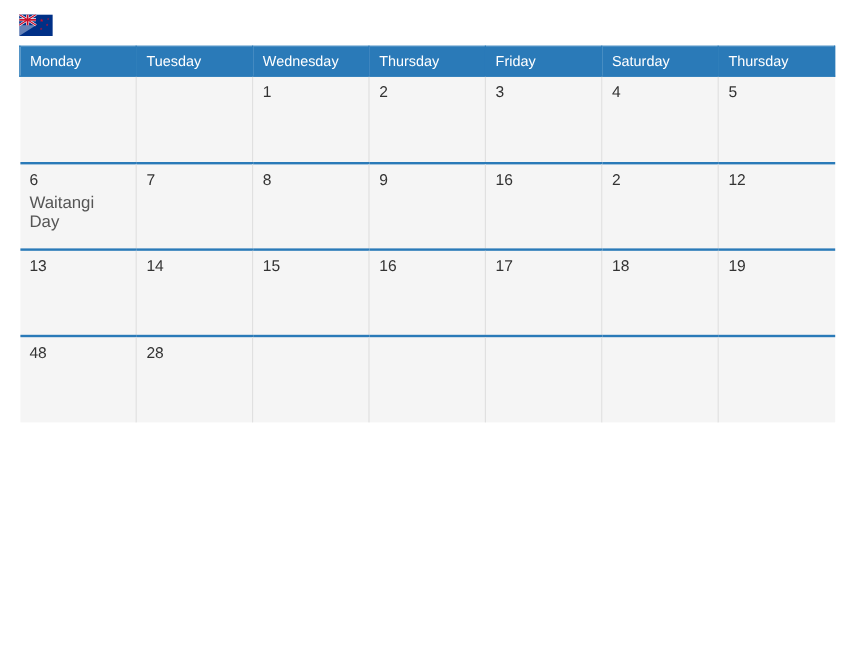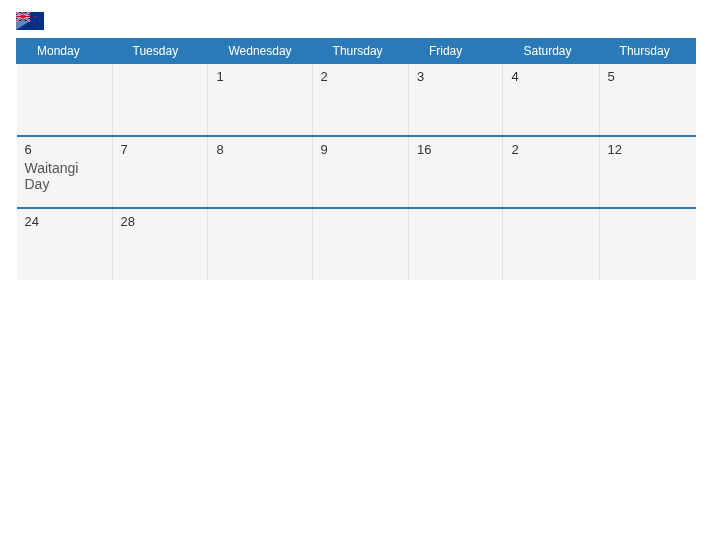--- a/index.html
+++ b/index.html
@@ -55,21 +55,21 @@
     }
     .calendar {
       width: 100%;
       border-collapse: collapse;
     }
     .calendar thead th {
       background: #2a7ab8;
       color: #fff;
       font-size: 12px;
       font-weight: normal;
-      padding: 5px 20px;
+      padding: 5px 8px;
       text-align: left;
       border: 1px solid #2a7ab8;
     }
     .calendar tbody tr {
       height: 72px;
     }
     .calendar tbody tr:not(:last-child) td {
       border-bottom: 2px solid #2a7ab8;
     }
     .calendar tbody td {
@@ -178,21 +178,44 @@
           </td>
           <td>
             <span class="day-number">2</span>
           </td>
           <td>
             <span class="day-number">12</span>
           </td>
         </tr>
         <tr>
           <td>
-            <span class="day-number">24</span>
+            <span class="day-number">13</span>
+          </td>
+          <td>
+            <span class="day-number">14</span>
+          </td>
+          <td>
+            <span class="day-number">15</span>
+          </td>
+          <td>
+            <span class="day-number">16</span>
+          </td>
+          <td>
+            <span class="day-number">17</span>
+          </td>
+          <td>
+            <span class="day-number">18</span>
+          </td>
+          <td>
+            <span class="day-number">19</span>
+          </td>
+        </tr>
+        <tr>
+          <td>
+            <span class="day-number">48</span>
           </td>
           <td>
             <span class="day-number">28</span>
           </td>
           <td></td>
           <td></td>
           <td></td>
           <td></td>
           <td></td>
         </tr>

